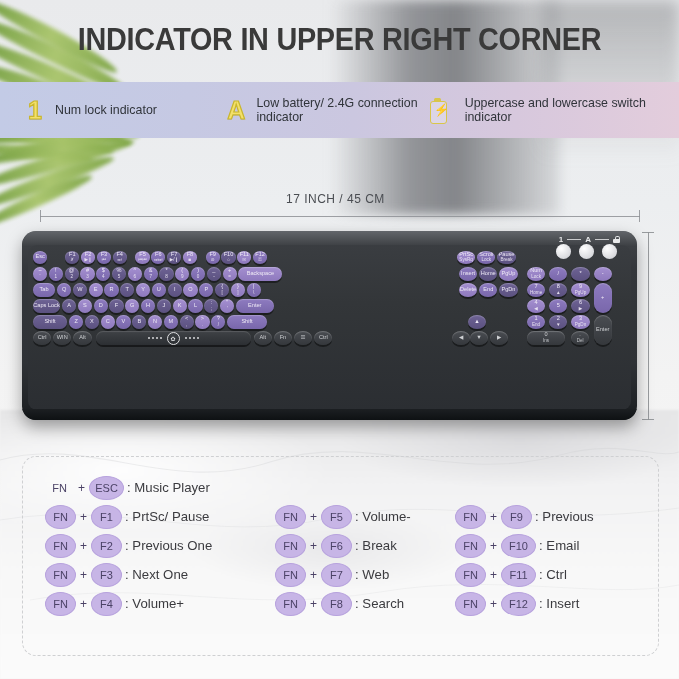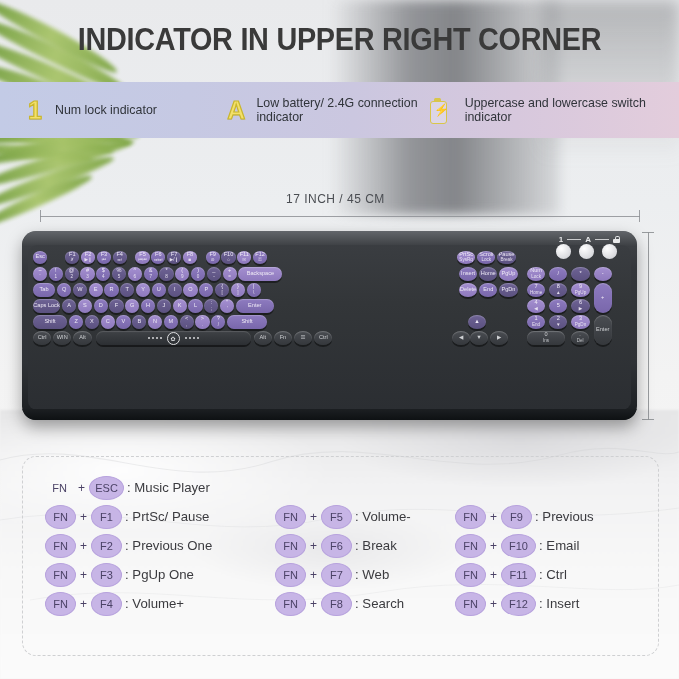--- a/index.html
+++ b/index.html
@@ -628,21 +628,21 @@
         <div class="sc-row">
           <div class="chip">FN</div>
           <div class="plus">+</div>
           <div class="chip">F2</div>
           <div class="sc-label">: Previous One</div>
         </div>
         <div class="sc-row">
           <div class="chip">FN</div>
           <div class="plus">+</div>
           <div class="chip">F3</div>
-          <div class="sc-label">: PgUp One</div>
+          <div class="sc-label">: Next One</div>
         </div>
         <div class="sc-row">
           <div class="chip">FN</div>
           <div class="plus">+</div>
           <div class="chip">F4</div>
           <div class="sc-label">: Volume+</div>
         </div>
       </div>
     <div id="sc1" class="sc-col" style="left:252px;top:45px;">
         <div class="sc-row">

